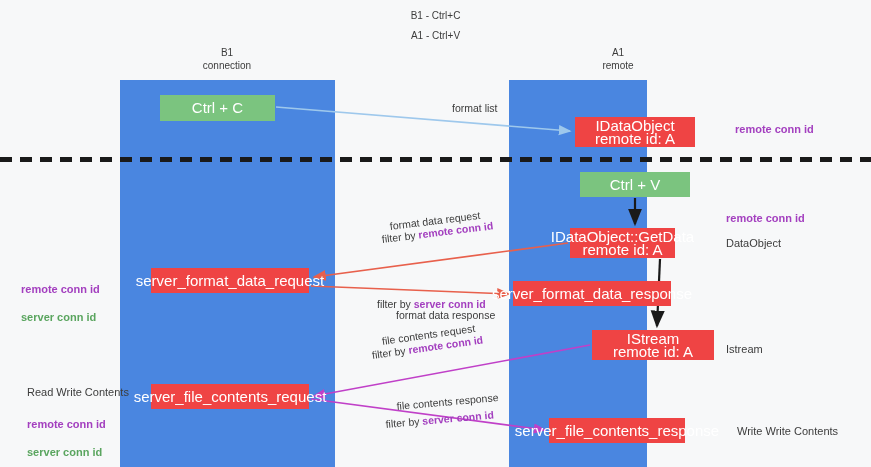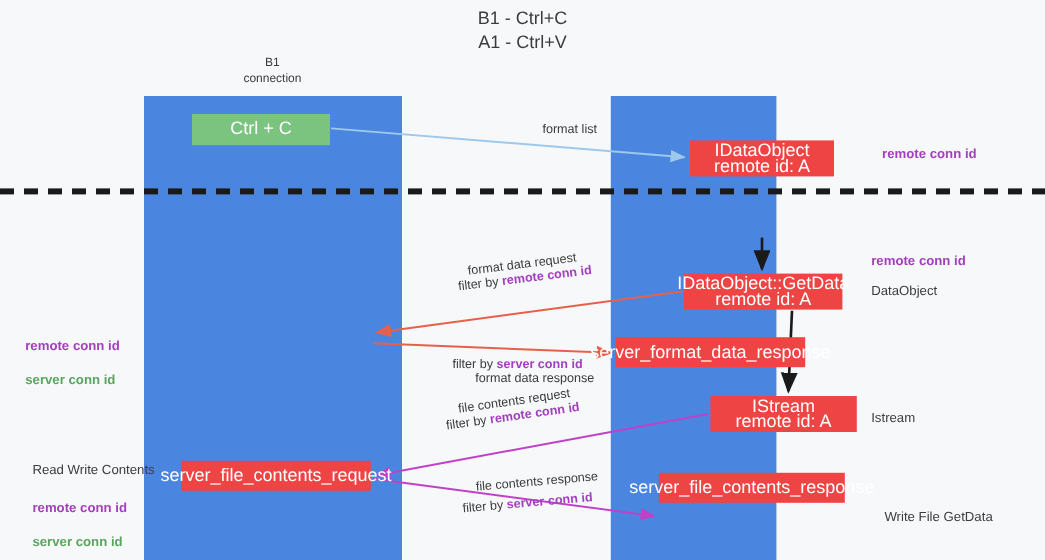--- a/index.html
+++ b/index.html
@@ -20,44 +20,44 @@
   .col-head{
     position:absolute;text-align:center;
     font-size:10px;line-height:13px;color:#3c3c3c;
     white-space:pre-line;
   }
   #head-b1{left:147px;top:46px;width:160px;}
   #head-a1{left:538px;top:46px;width:160px;}
 
   #title{
     position:absolute;left:0;top:6px;width:871px;
-    text-align:center;font-size:15px;line-height:20px;
+    text-align:center;font-size:10px;line-height:20px;
     color:#3c3c3c;white-space:pre-line;
   }
 
   .box{
     position:absolute;box-sizing:border-box;
     display:flex;flex-direction:column;
     align-items:center;justify-content:center;
     color:#ffffff;font-size:15px;line-height:13.5px;
     text-align:center;white-space:pre-line;
     z-index:6;
   }
   .green{background:#7bc47f;}
   .orange{background:#ef4444;}
 
   #box-ctrlc{left:160px;top:95px;width:115px;height:26px;}
   #box-idataobject{left:575px;top:117px;width:120px;height:30px;}
   #box-ctrlv{left:580px;top:172px;width:110px;height:25px;}
-  #box-getdata{left:570px;top:228px;width:132px;height:30px;}
+  #box-getdata{left:570px;top:228px;width:105px;height:30px;}
   #box-sfdreq{left:151px;top:268px;width:158px;height:25px;}
   #box-sfdresp{left:513px;top:281px;width:158px;height:25px;}
   #box-istream{left:592px;top:330px;width:122px;height:30px;}
   #box-sfcreq{left:151px;top:384px;width:158px;height:25px;}
-  #box-sfcresp{left:549px;top:394px;width:155px;height:25px;}
+  #box-sfcresp{left:549px;top:418px;width:136px;height:25px;}
 
   .side-label{
     position:absolute;font-size:11px;line-height:14px;
     white-space:pre-line;z-index:7;
   }
   .purple{color:#a33fbf;font-weight:bold;}
   .greenlab{color:#5aa55f;font-weight:bold;}
   .plain{color:#3c3c3c;font-weight:normal;}
 
   #lab-remote-1{left:735px;top:122px;}
@@ -102,20 +102,22 @@
 <div id="stage">
 
   <div id="title">B1 - Ctrl+C
 A1 - Ctrl+V</div>
 
   <div class="lane" id="lane-b1"></div>
   <div class="lane" id="lane-a1"></div>
 
   <div class="col-head" id="head-b1">B1
 connection</div>
+  <div class="col-head" id="head-a1">A1
+remote</div>
 
   <svg id="wires">
     <defs>
       <marker id="ar-blue" markerWidth="9" markerHeight="9" refX="7" refY="3.2" orient="auto">
         <path d="M0,0 L8,3.2 L0,6.4 z" fill="#9ec8ec"></path>
       </marker>
       <marker id="ar-red" markerWidth="9" markerHeight="9" refX="7" refY="3.2" orient="auto">
         <path d="M0,0 L8,3.2 L0,6.4 z" fill="#e8604c"></path>
       </marker>
       <marker id="ar-mag" markerWidth="9" markerHeight="9" refX="7" refY="3.2" orient="auto">
@@ -139,33 +141,35 @@
     <line x1="590" y1="345" x2="314" y2="396" stroke="#c040c8" stroke-width="1.6" marker-end="url(#ar-mag)"></line>
 
     <line x1="311" y1="399" x2="545" y2="430" stroke="#c040c8" stroke-width="1.6" marker-end="url(#ar-mag)"></line>
   </svg>
 
   <div id="divider"></div>
 
   <div class="box green" id="box-ctrlc">Ctrl + C</div>
   <div class="box orange" id="box-idataobject">IDataObject
 remote id: A</div>
+  <div class="box green" id="box-ctrlv">Ctrl + V</div>
   <div class="box orange" id="box-getdata">IDataObject::GetData
 remote id: A</div>
+  <div class="box orange" id="box-sfdreq">server_format_data_request</div>
   <div class="box orange" id="box-sfdresp">server_format_data_response</div>
   <div class="box orange" id="box-istream">IStream
 remote id: A</div>
   <div class="box orange" id="box-sfcreq">server_file_contents_request</div>
   <div class="box orange" id="box-sfcresp">server_file_contents_response</div>
 
   <div class="side-label purple" id="lab-remote-1">remote conn id</div>
   <div class="side-label purple" id="lab-remote-2">remote conn id</div>
   <div class="side-label plain" id="lab-dataobject">DataObject</div>
   <div class="side-label plain" id="lab-istream">Istream</div>
-  <div class="side-label plain" id="lab-write">Write File GetData</div>
+  <div class="side-label plain" id="lab-write">Write Write Contents</div>
 
   <div class="side-label" id="lab-left-1">
     <span class="purple">remote conn id</span><br>
     <span class="greenlab">server conn id</span>
   </div>
 
   <div class="side-label plain" id="lab-read">Read Write Contents</div>
   <div class="side-label" id="lab-left-2">
     <span class="purple">remote conn id</span><br>
     <span class="greenlab">server conn id</span>

